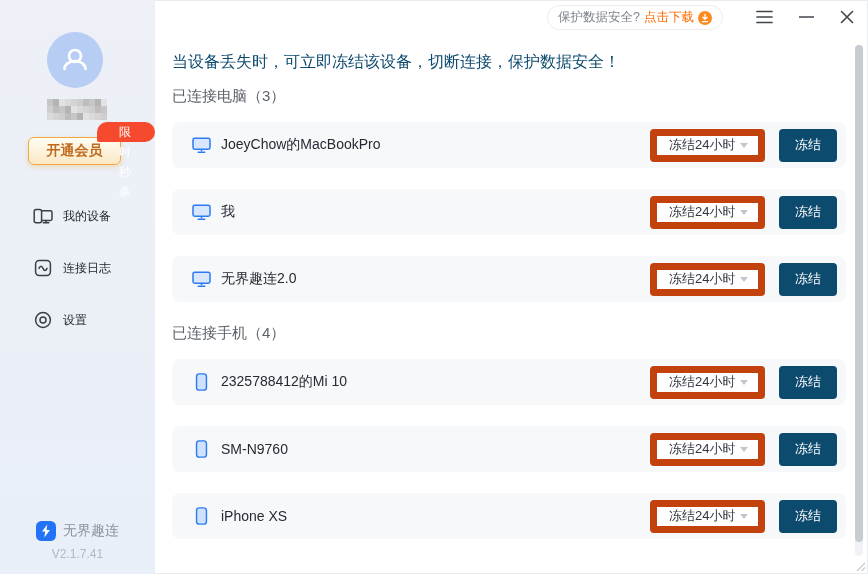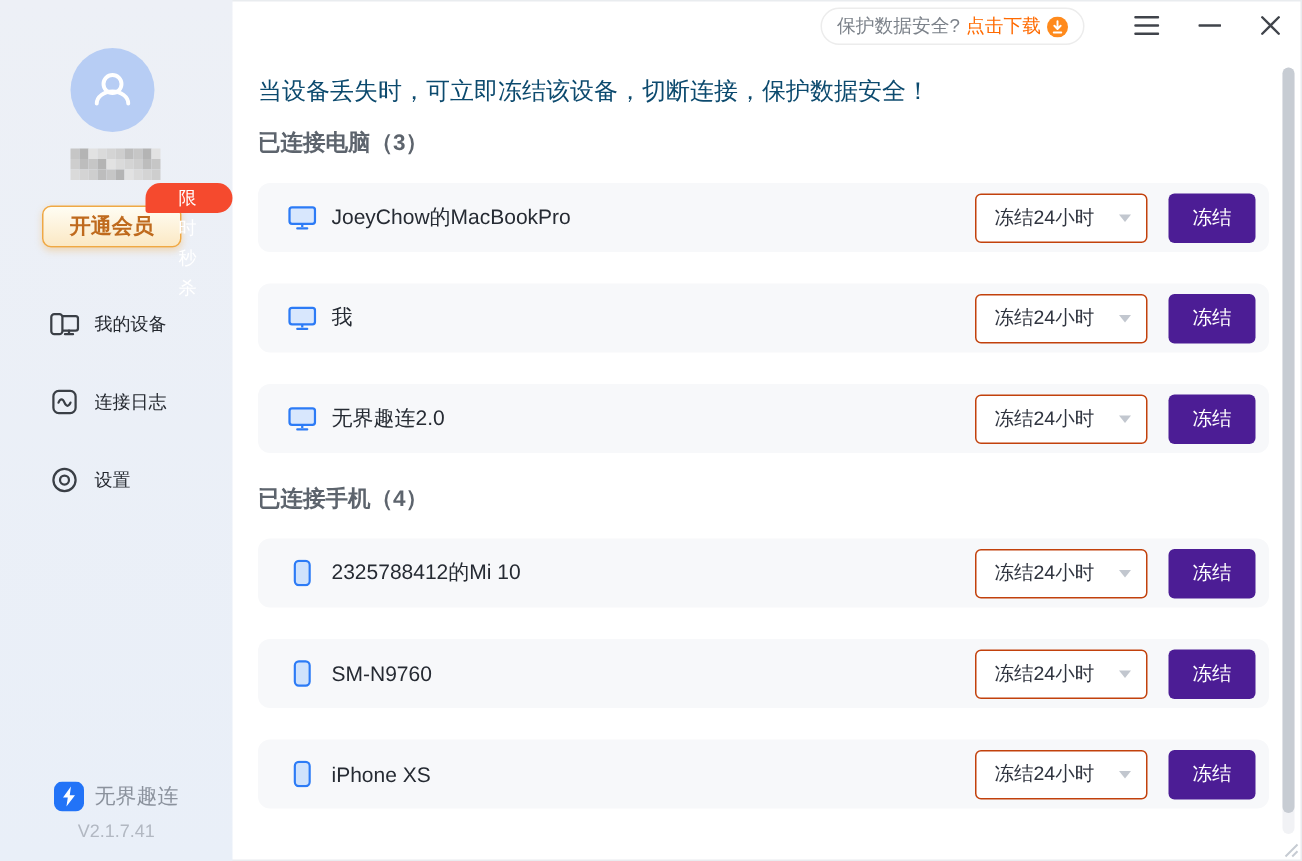--- a/index.html
+++ b/index.html
@@ -34,32 +34,32 @@
     font-size:12.5px;cursor:pointer;}
   .promo-q{color:#7c828a;}
   .promo-a{color:#ff6a00;}
   .win-controls{position:absolute;top:2px;right:0;height:30px;display:flex;align-items:center;
     gap:26px;padding-right:14px;}
   .win-controls span{display:flex;cursor:pointer;}
 
   
   .content{position:absolute;left:155px;top:0;right:22px;padding-left:17px;}
   .notice{margin:54px 0 0;font-size:16px;line-height:16px;color:#0c4a6e;}
-  .section-title{margin:16px 0;font-size:15px;line-height:20px;font-weight:700;color:#5d646d;}
+  .section-title{margin:16px 0;font-size:15px;line-height:20px;font-weight:400;color:#5d646d;}
   #device-sections section + section .section-title{margin-top:11px;}
   .row{height:46px;border-radius:8px;background:#f7f8fa;display:flex;align-items:center;
     padding:0 9px 0 18px;margin-bottom:21px;}
   .dev-icon{width:22px;display:flex;justify-content:center;align-items:center;}
   .dev-name{margin-left:9px;font-size:14px;color:#262b33;}
-  .select{margin-left:auto;width:115px;height:33px;box-sizing:border-box;border:1px solid #c2410c;
+  .select{margin-left:auto;width:115px;height:33px;box-sizing:border-box;border:7px solid #c2410c;
     border-radius:4px;background:#fff;display:flex;align-items:center;padding:0 10px 0 12px;cursor:pointer;}
   .select-label{font-size:13px;color:#303540;flex:1;}
   .caret{width:0;height:0;border-left:4.5px solid transparent;border-right:4.5px solid transparent;
     border-top:5.5px solid #c2c7cf;}
-  .freeze-btn{margin-left:14px;width:58px;height:33px;border:none;border-radius:4px;background:#4c1d95;
+  .freeze-btn{margin-left:14px;width:58px;height:33px;border:none;border-radius:4px;background:#0c4a6e;
     color:#fff;font-size:13px;cursor:pointer;font-family:inherit;}
 
   
   .scroll-track{position:absolute;right:5px;top:45px;width:8px;height:511px;background:#f1f2f5;border-radius:4px;}
   .scroll-thumb{position:absolute;right:5px;top:45px;width:8px;height:497px;background:#c7ccd3;border-radius:4px;cursor:pointer;}
   .resize-grip{position:absolute;right:2px;bottom:2px;cursor:nwse-resize;}
 </style>
 </head>
 <body>
 

